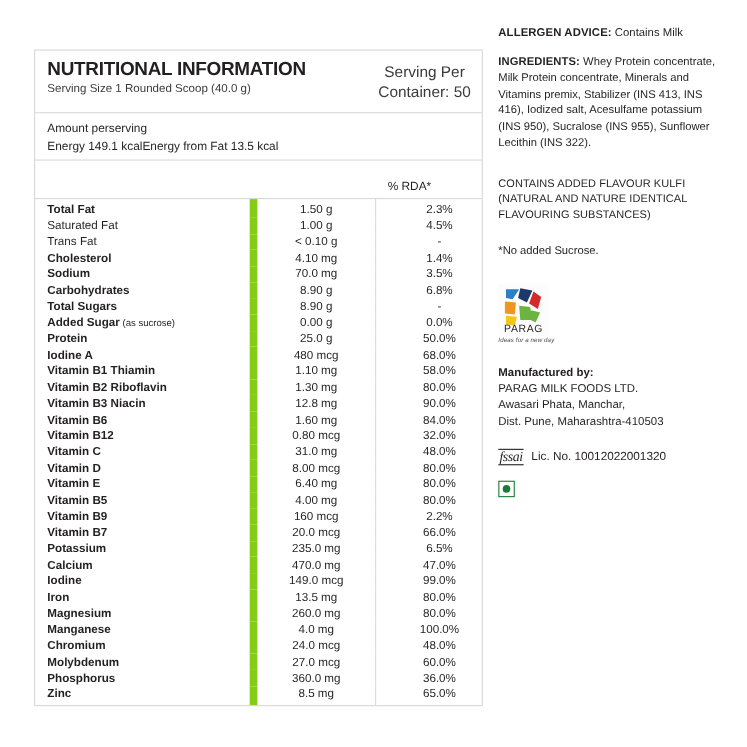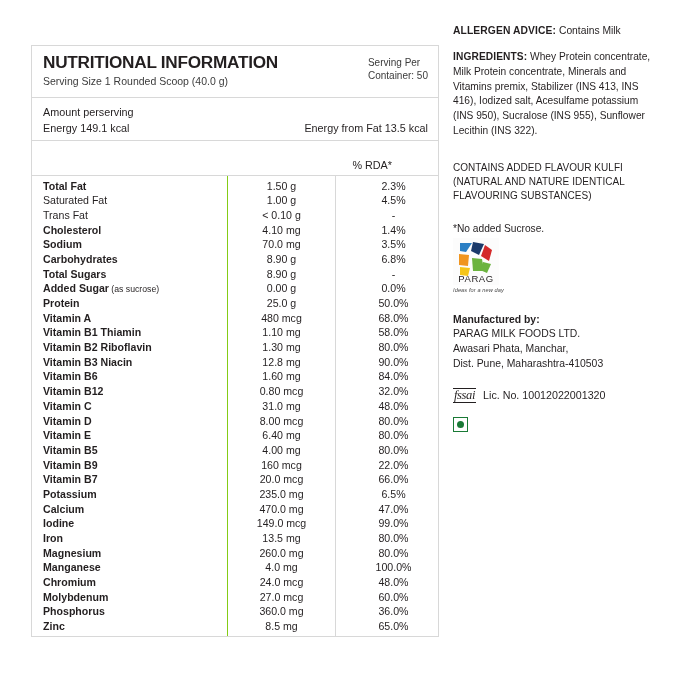--- a/index.html
+++ b/index.html
@@ -51,39 +51,38 @@
     color: #231f20;
   }
   .serving-size {
     font-size: 10.5px;
     color: #3b3b3b;
     margin-top: 3px;
     line-height: 1.2;
   }
   .serving-per {
     flex: 0 0 auto;
-    text-align: left;
-    font-size: 10px;
+    text-align: center;
+    font-size: 14px;
     color: #3b3b3b;
     line-height: 1.32;
     padding-top: 3px;
     white-space: nowrap;
   }
   .band-amount {
     padding-top: 7px;
     padding-bottom: 6px;
   }
   .amount-line {
     font-size: 10.8px;
     color: #231f20;
     line-height: 1.45;
   }
   .energy-row {
     display: flex;
-    justify-content: space-between;
     align-items: baseline;
     font-size: 10.8px;
     color: #231f20;
     margin-top: 1px;
   }
   .band-rda {
     padding-top: 18px;
     padding-bottom: 4px;
     text-align: right;
     font-size: 10.8px;
@@ -97,21 +96,21 @@
     border-collapse: collapse;
     table-layout: fixed;
   }
   .nutri-table td {
     font-size: 10.6px;
     padding: 1.35px 0;
     vertical-align: baseline;
     color: #231f20;
   }
   .col-name { width: 184px; padding-left: 11px !important; }
-  .col-amt  { width: 107px; text-align: center; border-left: 1px solid #84cc16; }
+  .col-amt  { width: 107px; text-align: center; border-left: 7px solid #84cc16; }
   .col-rda  { width: 115px; text-align: center; border-left: 1px solid #d8d8d8; }
   .col-amt, .col-rda { color: #3a3a3a; }
   .nm-bold { font-weight: bold; }
   .nm-sub  { padding-left: 14px; color: #3a3a3a; }
   .sub-note {
     font-weight: normal;
     font-size: 8.7px;
     color: #231f20;
   }
   tr.first-row td { padding-top: 4px; }
@@ -149,21 +148,21 @@
   .flavour {
     font-size: 10px;
     line-height: 1.42;
     color: #231f20;
     letter-spacing: 0.005em;
     margin-bottom: 20px;
   }
   .sucrose {
     font-size: 10.2px;
     color: #231f20;
-    margin-bottom: 4px;
+    margin-bottom: 24px;
   }
 
   
   .logo-block { margin-bottom: 13px; }
   .logo-mark {
     width: 46px;
     height: 47px;
     background: #fbfbfb;
     display: block;
   }
@@ -292,21 +291,21 @@
             <td class="col-name nm-bold">Added Sugar<span class="sub-note"> (as sucrose)</span></td>
             <td class="col-amt">0.00 g</td>
             <td class="col-rda">0.0%</td>
           </tr>
           <tr>
             <td class="col-name nm-bold">Protein</td>
             <td class="col-amt">25.0 g</td>
             <td class="col-rda">50.0%</td>
           </tr>
           <tr>
-            <td class="col-name nm-bold">Vitamin A</td>
+            <td class="col-name nm-bold">Iodine A</td>
             <td class="col-amt">480 mcg</td>
             <td class="col-rda">68.0%</td>
           </tr>
           <tr>
             <td class="col-name nm-bold">Vitamin B1 Thiamin</td>
             <td class="col-amt">1.10 mg</td>
             <td class="col-rda">58.0%</td>
           </tr>
           <tr>
             <td class="col-name nm-bold">Vitamin B2 Riboflavin</td>
@@ -344,21 +343,21 @@
             <td class="col-rda">80.0%</td>
           </tr>
           <tr>
             <td class="col-name nm-bold">Vitamin B5</td>
             <td class="col-amt">4.00 mg</td>
             <td class="col-rda">80.0%</td>
           </tr>
           <tr>
             <td class="col-name nm-bold">Vitamin B9</td>
             <td class="col-amt">160 mcg</td>
-            <td class="col-rda">22.0%</td>
+            <td class="col-rda">2.2%</td>
           </tr>
           <tr>
             <td class="col-name nm-bold">Vitamin B7</td>
             <td class="col-amt">20.0 mcg</td>
             <td class="col-rda">66.0%</td>
           </tr>
           <tr>
             <td class="col-name nm-bold">Potassium</td>
             <td class="col-amt">235.0 mg</td>
             <td class="col-rda">6.5%</td>

